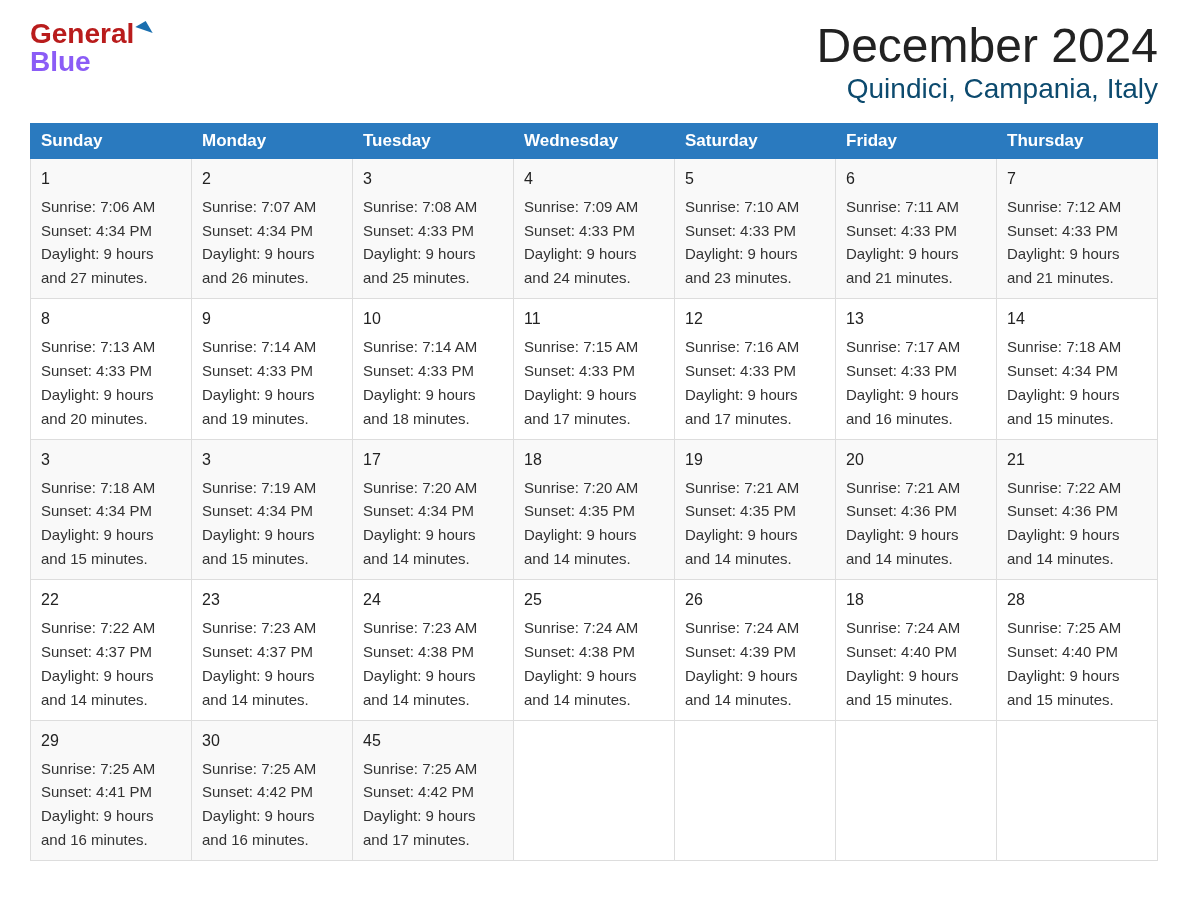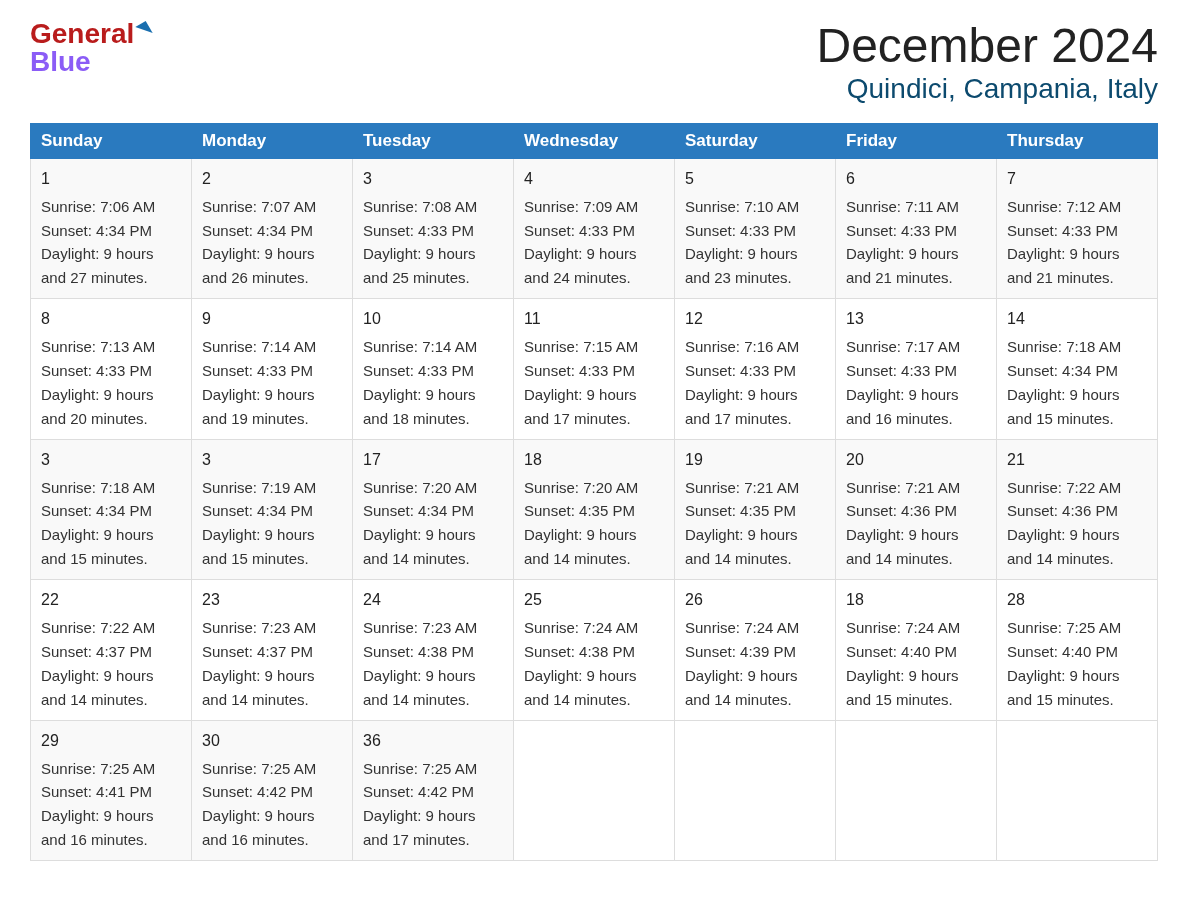--- a/index.html
+++ b/index.html
@@ -171,20 +171,20 @@
         <td><span class="day-number">23</span><span class="day-info">Sunrise: 7:23 AM<br>Sunset: 4:37 PM<br>Daylight: 9 hours<br>and 14 minutes.</span></td>
         <td><span class="day-number">24</span><span class="day-info">Sunrise: 7:23 AM<br>Sunset: 4:38 PM<br>Daylight: 9 hours<br>and 14 minutes.</span></td>
         <td><span class="day-number">25</span><span class="day-info">Sunrise: 7:24 AM<br>Sunset: 4:38 PM<br>Daylight: 9 hours<br>and 14 minutes.</span></td>
         <td><span class="day-number">26</span><span class="day-info">Sunrise: 7:24 AM<br>Sunset: 4:39 PM<br>Daylight: 9 hours<br>and 14 minutes.</span></td>
         <td><span class="day-number">18</span><span class="day-info">Sunrise: 7:24 AM<br>Sunset: 4:40 PM<br>Daylight: 9 hours<br>and 15 minutes.</span></td>
         <td><span class="day-number">28</span><span class="day-info">Sunrise: 7:25 AM<br>Sunset: 4:40 PM<br>Daylight: 9 hours<br>and 15 minutes.</span></td>
       </tr>
       <tr>
         <td><span class="day-number">29</span><span class="day-info">Sunrise: 7:25 AM<br>Sunset: 4:41 PM<br>Daylight: 9 hours<br>and 16 minutes.</span></td>
         <td><span class="day-number">30</span><span class="day-info">Sunrise: 7:25 AM<br>Sunset: 4:42 PM<br>Daylight: 9 hours<br>and 16 minutes.</span></td>
-        <td><span class="day-number">36</span><span class="day-info">Sunrise: 7:25 AM<br>Sunset: 4:42 PM<br>Daylight: 9 hours<br>and 17 minutes.</span></td>
+        <td><span class="day-number">45</span><span class="day-info">Sunrise: 7:25 AM<br>Sunset: 4:42 PM<br>Daylight: 9 hours<br>and 17 minutes.</span></td>
         <td class="empty"></td>
         <td class="empty"></td>
         <td class="empty"></td>
         <td class="empty"></td>
       </tr>
     </tbody>
 </table>
 
 </body></html>

